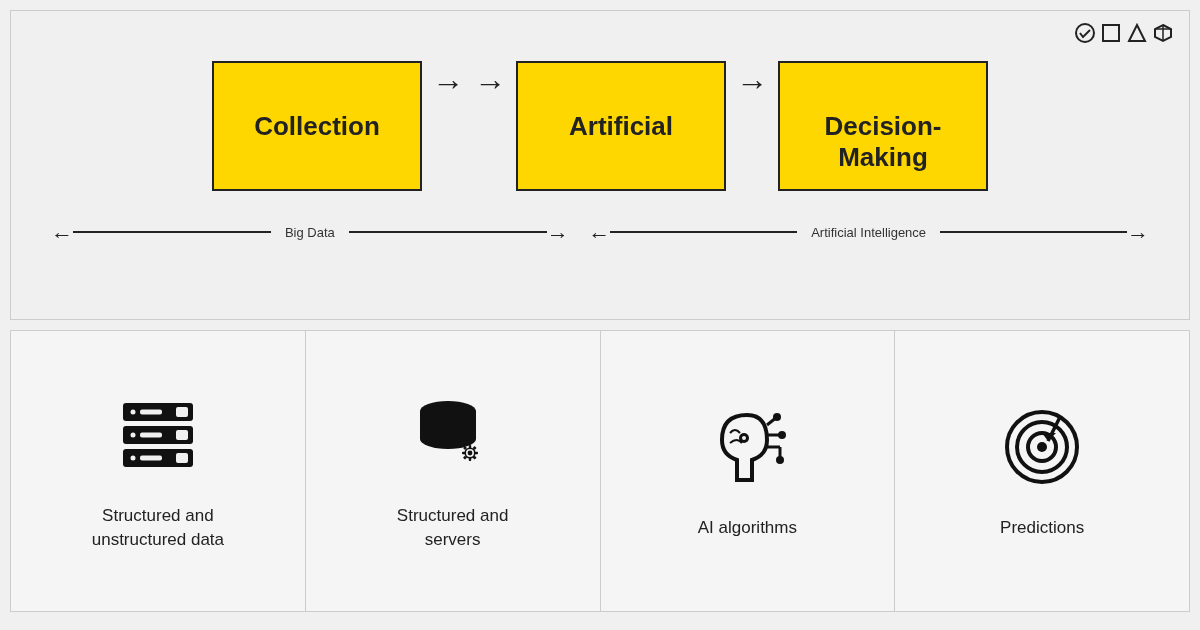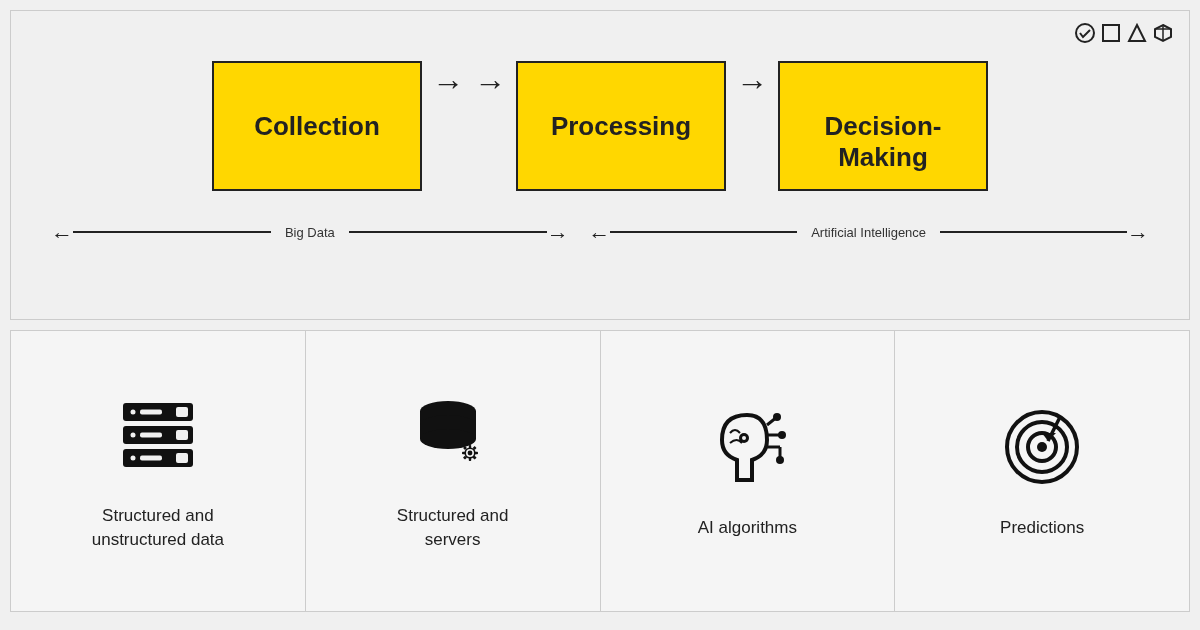--- a/index.html
+++ b/index.html
@@ -167,21 +167,21 @@
     <div class="flow-box">
       <span>Collection</span>
     </div>
 
     <div class="arrow">→</div>
 
 
     <div class="arrow">→</div>
 
     <div class="flow-box">
-      <span>Processing</span>
+      <span>Artificial</span>
     </div>
 
     <div class="arrow">→</div>
 
     <div class="flow-box">
       <span style="white-space:pre-line; text-align:center;margin-top:32px;">Decision-
 Making</span>
     </div>
 
   </div>

